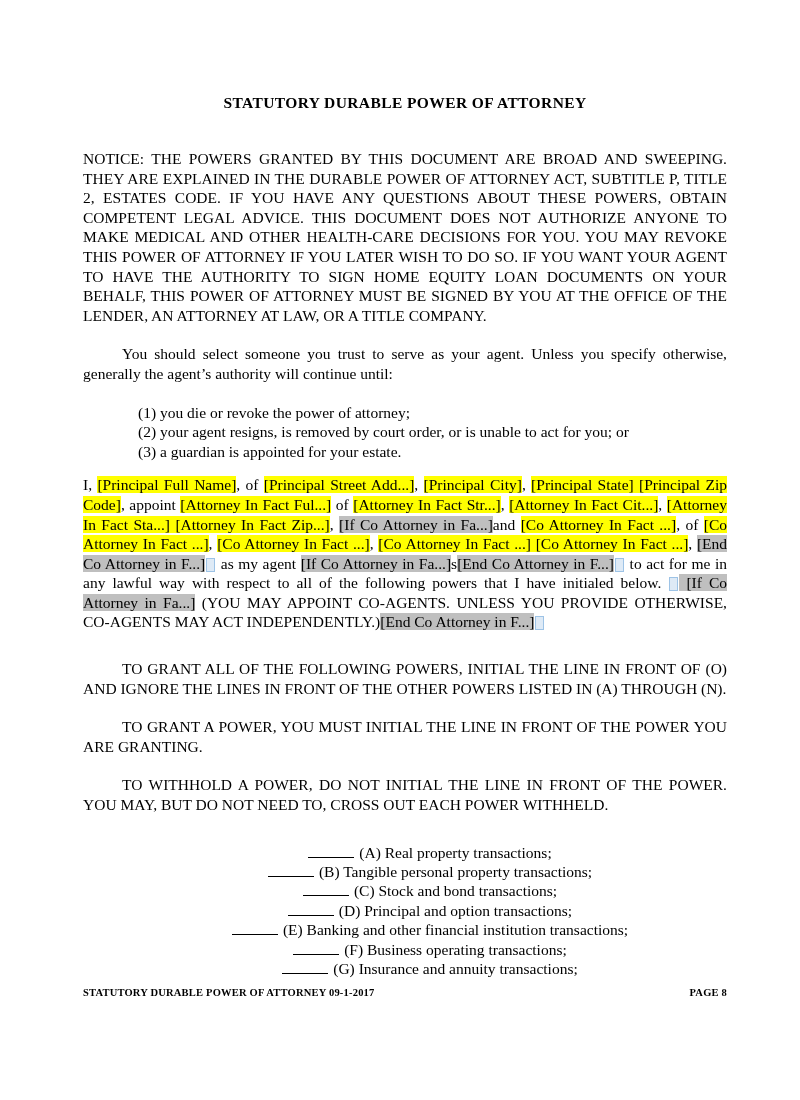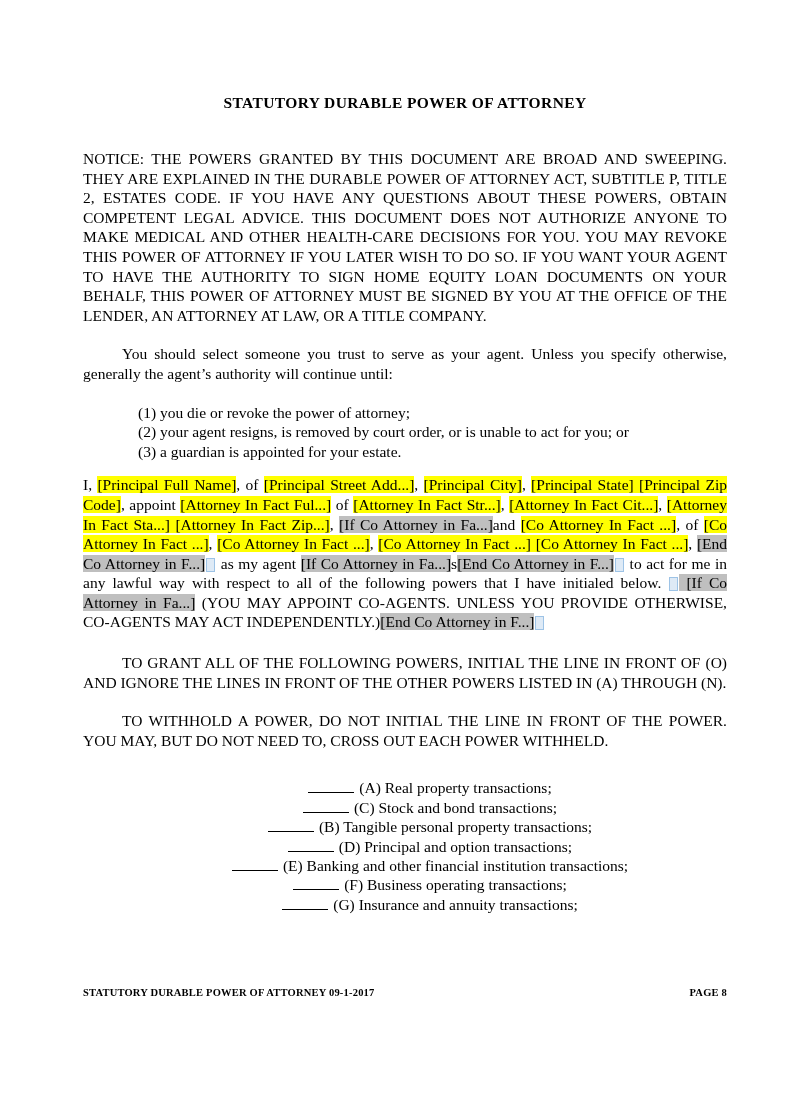--- a/index.html
+++ b/index.html
@@ -18,21 +18,21 @@
   }
   .body-par {
     font-size: 15.5px; line-height: 19.6px; text-align: justify;
     margin: 0 0 19px 0;
   }
   .indent { text-indent: 39px; }
   .until-list {
     font-size: 15.5px; line-height: 19.6px; text-align: left;
     margin: 0 0 14px 55px;
   }
-  .appointment { margin-bottom: 21px; }
+  .appointment { margin-bottom: 27px; }
   .hl-y { background: var(--hl-y, #FFFF00); }
   .hl-g { background: var(--hl-g, #BFBFBF); }
   .marker {
     display: inline-block; width: 7px; height: 12px;
     border: 1px solid var(--mk-b, #9DC3E6);
     background: var(--mk-f, #DEEAF6);
     vertical-align: text-bottom; margin: 0 1px;
   }
   .powers { margin: 28px 0 0 50px; font-size: 15.5px; line-height: 19.4px; }
   .power-row { white-space: nowrap; text-align: center; }
@@ -61,27 +61,28 @@
     <div class="until-list">
         <div>(1) you die or revoke the power of attorney;</div>
         <div>(2) your agent resigns, is removed by court order, or is unable to act for you; or</div>
         <div>(3) a guardian is appointed for your estate.</div>
       </div>
 
     <p class="body-par appointment"><span>I, </span><span class="hl-y">[Principal Full Name]</span><span>, of </span><span class="hl-y">[Principal Street Add...]</span><span>, </span><span class="hl-y">[Principal City]</span><span>, </span><span class="hl-y">[Principal State] [Principal Zip Code]</span><span>, appoint </span><span class="hl-y">[Attorney In Fact Ful...]</span><span> of </span><span class="hl-y">[Attorney In Fact Str...]</span><span>, </span><span class="hl-y">[Attorney In Fact Cit...]</span><span>, </span><span class="hl-y">[Attorney In Fact Sta...] [Attorney In Fact Zip...]</span><span>,  </span><span class="hl-g"> [If Co Attorney in Fa...]</span><span>and </span><span class="hl-y">[Co Attorney In Fact ...]</span><span>, of </span><span class="hl-y">[Co Attorney In Fact ...]</span><span>, </span><span class="hl-y">[Co Attorney In Fact ...]</span><span>, </span><span class="hl-y">[Co Attorney In Fact ...] [Co Attorney In Fact ...]</span><span>, </span><span class="hl-g">[End Co Attorney in F...]</span><span class="marker"></span><span> as my agent </span><span class="hl-g"> [If Co Attorney in Fa...]</span><span>s</span><span class="hl-g">[End Co Attorney in F...]</span><span class="marker"></span><span> to act for me in any lawful way with respect to all of the following powers that I have initialed below. </span><span class="marker"></span><span class="hl-g"> [If Co Attorney in Fa...]</span><span> (YOU MAY APPOINT CO-AGENTS.  UNLESS YOU PROVIDE OTHERWISE, CO-AGENTS MAY ACT INDEPENDENTLY.)</span><span class="hl-g">[End Co Attorney in F...]</span><span class="marker"></span></p>
 
     <p class="body-par indent">TO GRANT ALL OF THE FOLLOWING POWERS, INITIAL THE LINE IN FRONT OF (O) AND IGNORE THE LINES IN FRONT OF THE OTHER POWERS LISTED IN (A) THROUGH (N).</p>
 
+    <p class="body-par indent">TO GRANT A POWER, YOU MUST INITIAL THE LINE IN FRONT OF THE POWER YOU ARE GRANTING.</p>
 
     <p class="body-par indent">TO WITHHOLD A POWER, DO NOT INITIAL THE LINE IN FRONT OF THE POWER.  YOU MAY, BUT DO NOT NEED TO, CROSS OUT EACH POWER WITHHELD.</p>
 
     <div class="powers">
         <div class="power-row"><span class="blank"></span><span>(A) Real property transactions;</span></div>
+        <div class="power-row"><span class="blank"></span><span>(B) Tangible personal property transactions;</span></div>
         <div class="power-row"><span class="blank"></span><span>(C) Stock and bond transactions;</span></div>
-        <div class="power-row"><span class="blank"></span><span>(B) Tangible personal property transactions;</span></div>
         <div class="power-row"><span class="blank"></span><span>(D) Principal and option transactions;</span></div>
         <div class="power-row"><span class="blank"></span><span>(E) Banking and other financial institution transactions;</span></div>
         <div class="power-row"><span class="blank"></span><span>(F) Business operating transactions;</span></div>
         <div class="power-row"><span class="blank"></span><span>(G) Insurance and annuity transactions;</span></div>
       </div>
 
   </div>
 
   <div class="footer">
     <span>STATUTORY DURABLE POWER OF ATTORNEY 09-1-2017</span>

